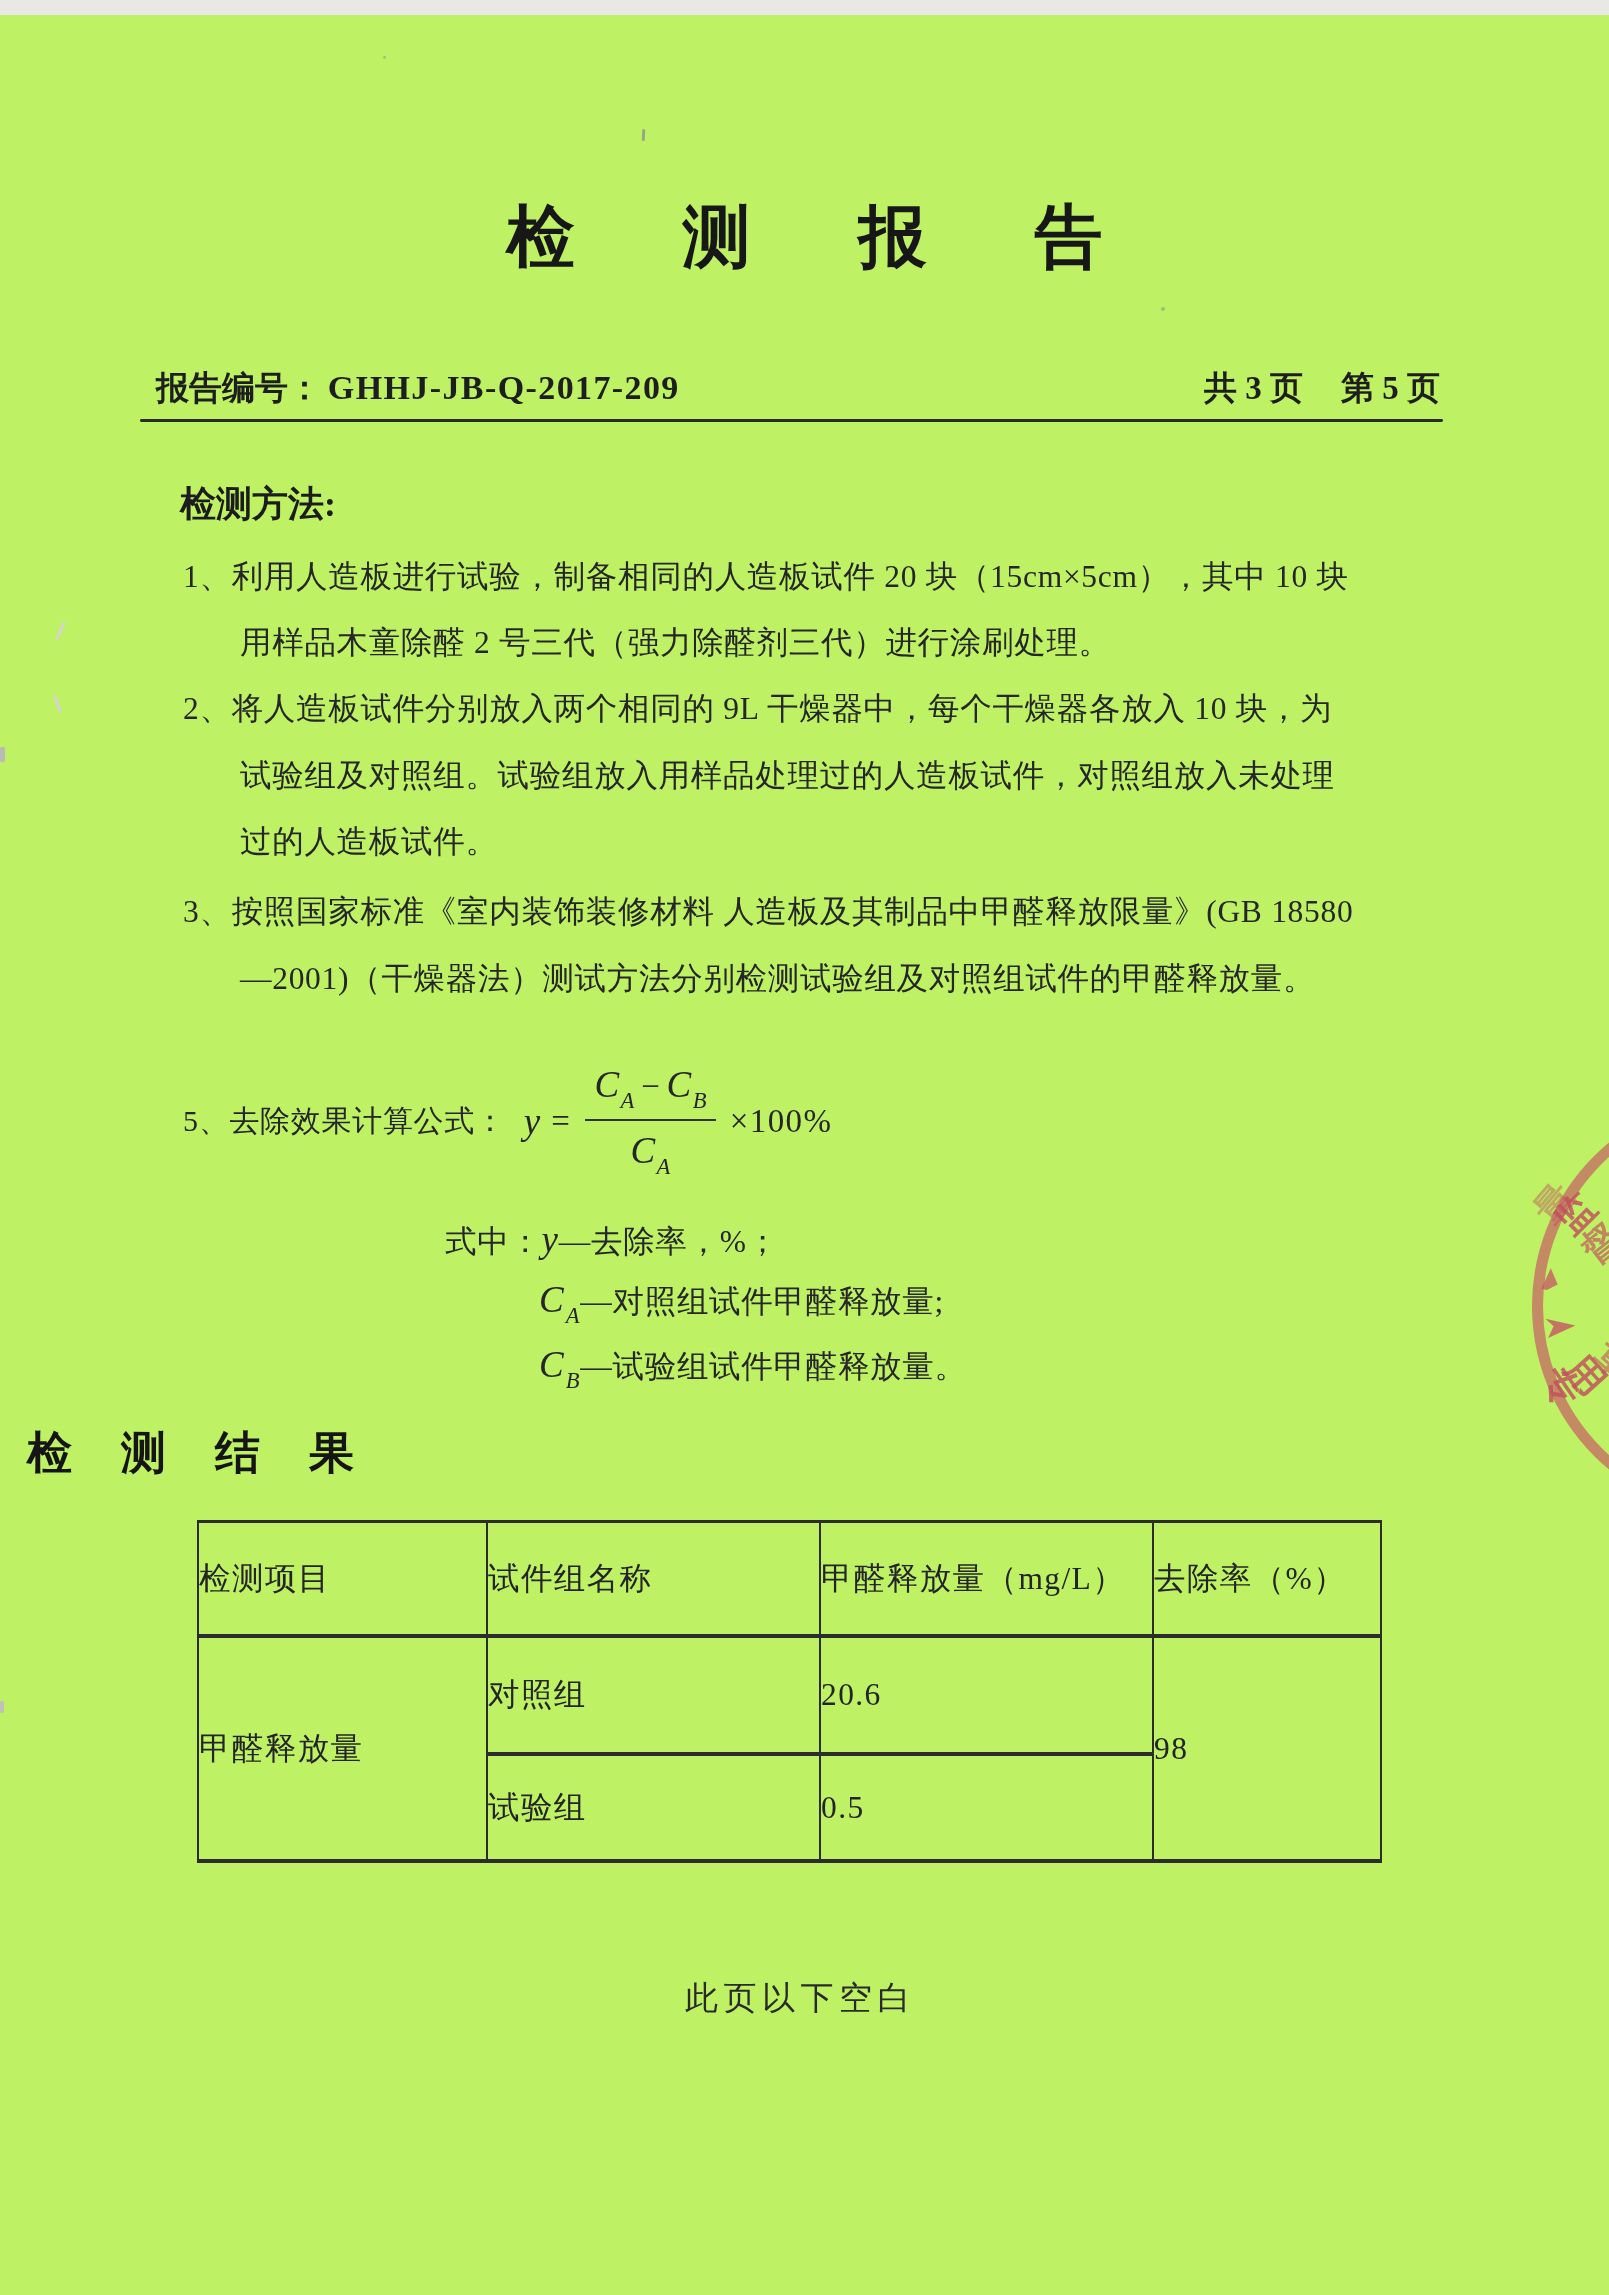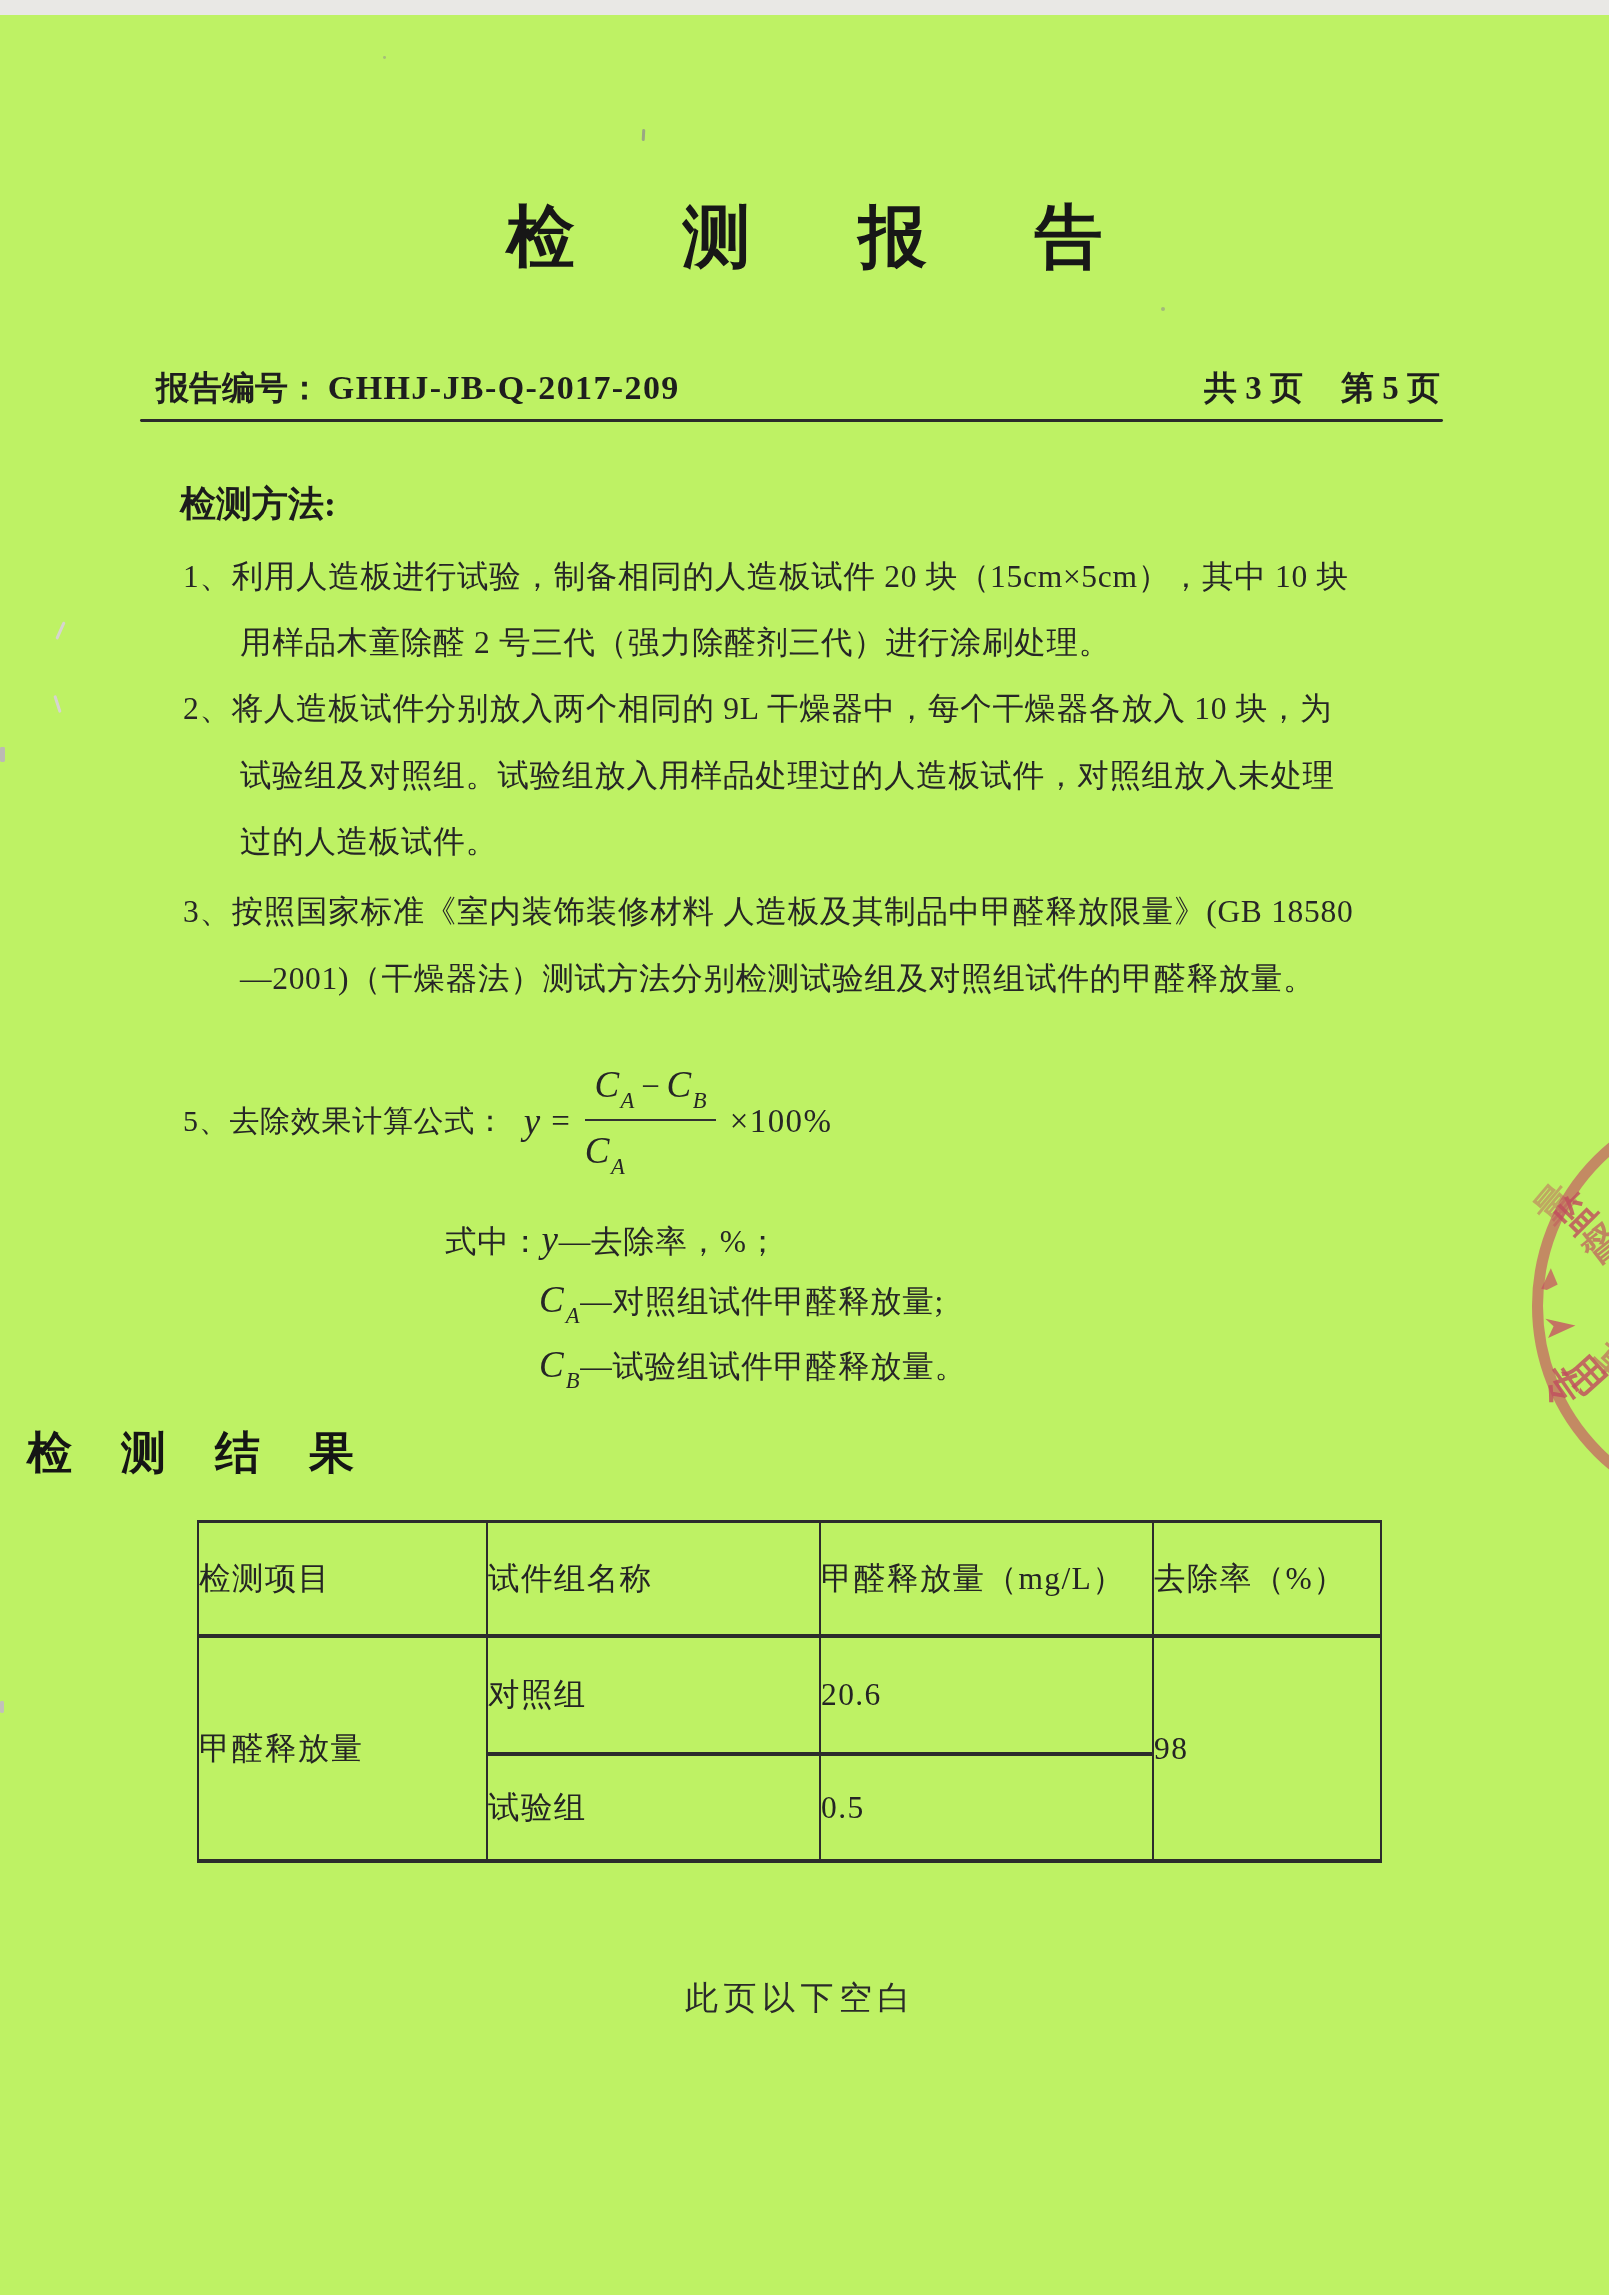--- a/index.html
+++ b/index.html
@@ -50,21 +50,21 @@
   
   .formula-row{
     position:absolute;left:183px;top:1052px;height:109px;
     display:flex;align-items:center;white-space:nowrap;color:#262626;
   }
   .formula-row .lbl{font-size:30px;letter-spacing:0.7px;}
   .math{display:inline-flex;align-items:center;margin-left:18px;}
   .var{font-style:italic;font-size:37px;font-family:"Liberation Serif",serif;}
   .sub{font-style:italic;font-size:22.6px;vertical-align:-11px;margin-left:1.4px;}
   .eq{font-size:33px;margin:0 11px;}
-  .frac{display:inline-flex;flex-direction:column;margin:0 4.1px;}
+  .frac{display:inline-flex;flex-direction:column;align-items:center;margin:0 4.1px;}
   .frac .num{padding:0 9.6px 5.5px;border-bottom:2.7px solid #333;}
   .frac .den{padding-top:8px;}
   .minus{font-size:33px;margin:0 6.8px;}
   .times{font-size:33px;margin-left:9.6px;letter-spacing:1.4px;}
   
   .exp-line{
     position:absolute;font-size:31.5px;letter-spacing:0.7px;
     white-space:nowrap;color:#262626;
   }
   

